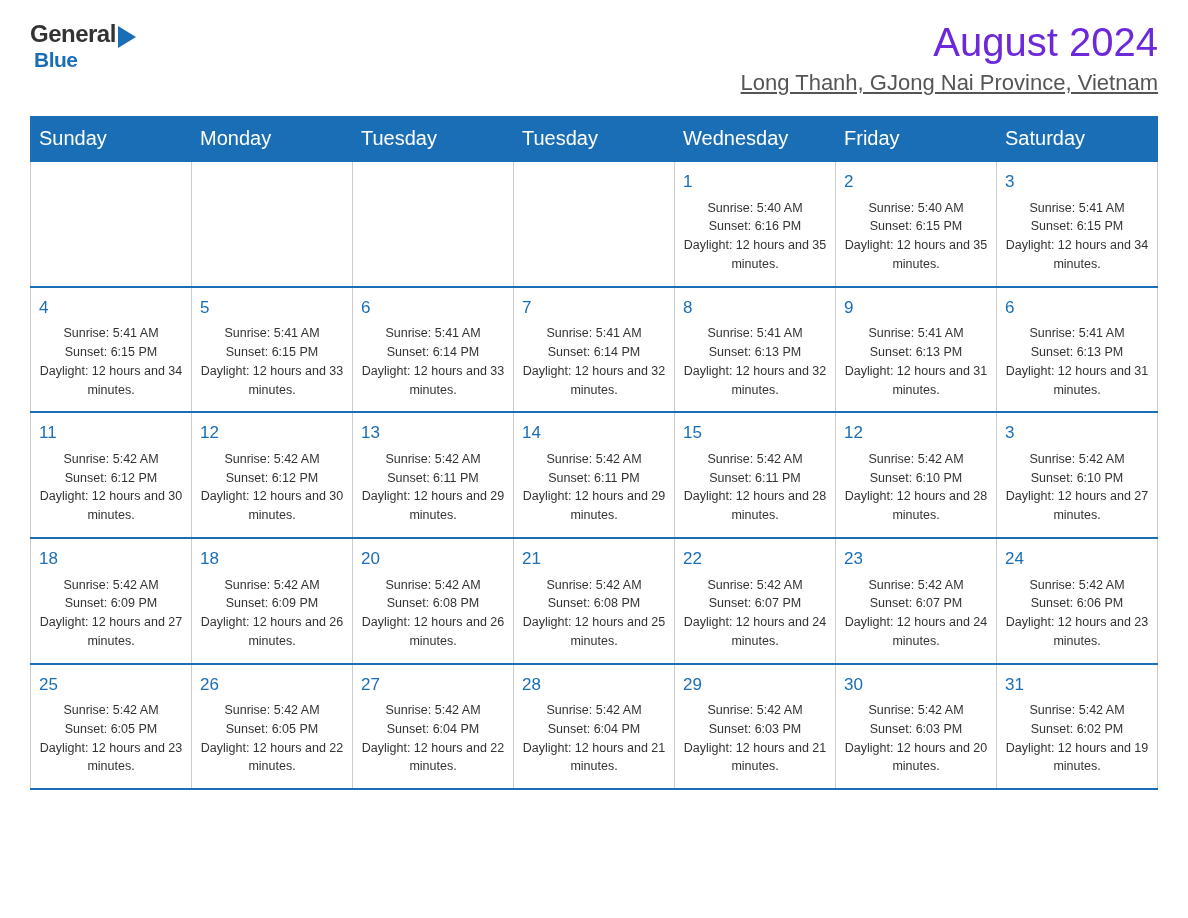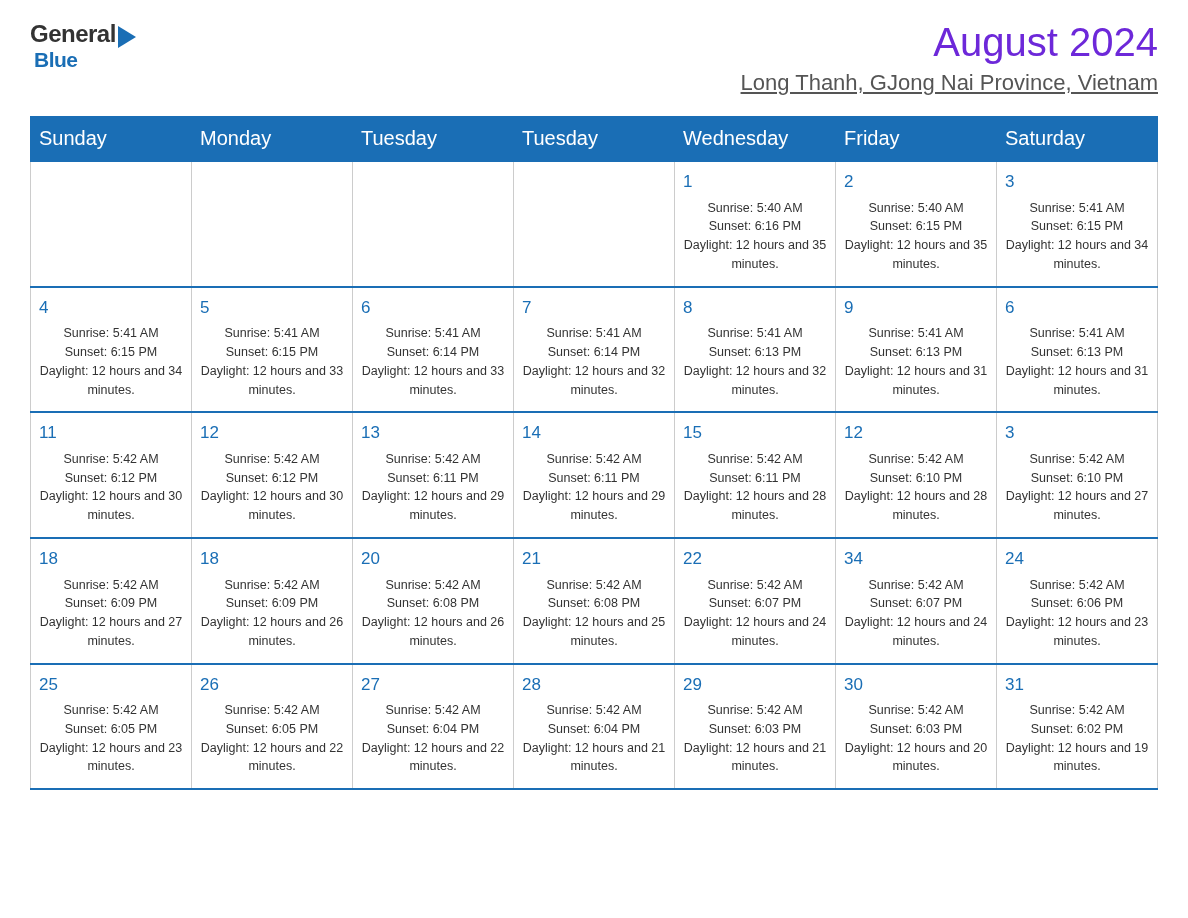--- a/index.html
+++ b/index.html
@@ -260,21 +260,21 @@
 Sunset: 6:08 PM
 Daylight: 12 hours and 25 minutes.</div>
         </td>
         <td>
           <span class="day-number">22</span>
           <div class="day-info" style="white-space: pre-line;">Sunrise: 5:42 AM
 Sunset: 6:07 PM
 Daylight: 12 hours and 24 minutes.</div>
         </td>
         <td>
-          <span class="day-number">34</span>
+          <span class="day-number">23</span>
           <div class="day-info" style="white-space: pre-line;">Sunrise: 5:42 AM
 Sunset: 6:07 PM
 Daylight: 12 hours and 24 minutes.</div>
         </td>
         <td>
           <span class="day-number">24</span>
           <div class="day-info" style="white-space: pre-line;">Sunrise: 5:42 AM
 Sunset: 6:06 PM
 Daylight: 12 hours and 23 minutes.</div>
         </td>

